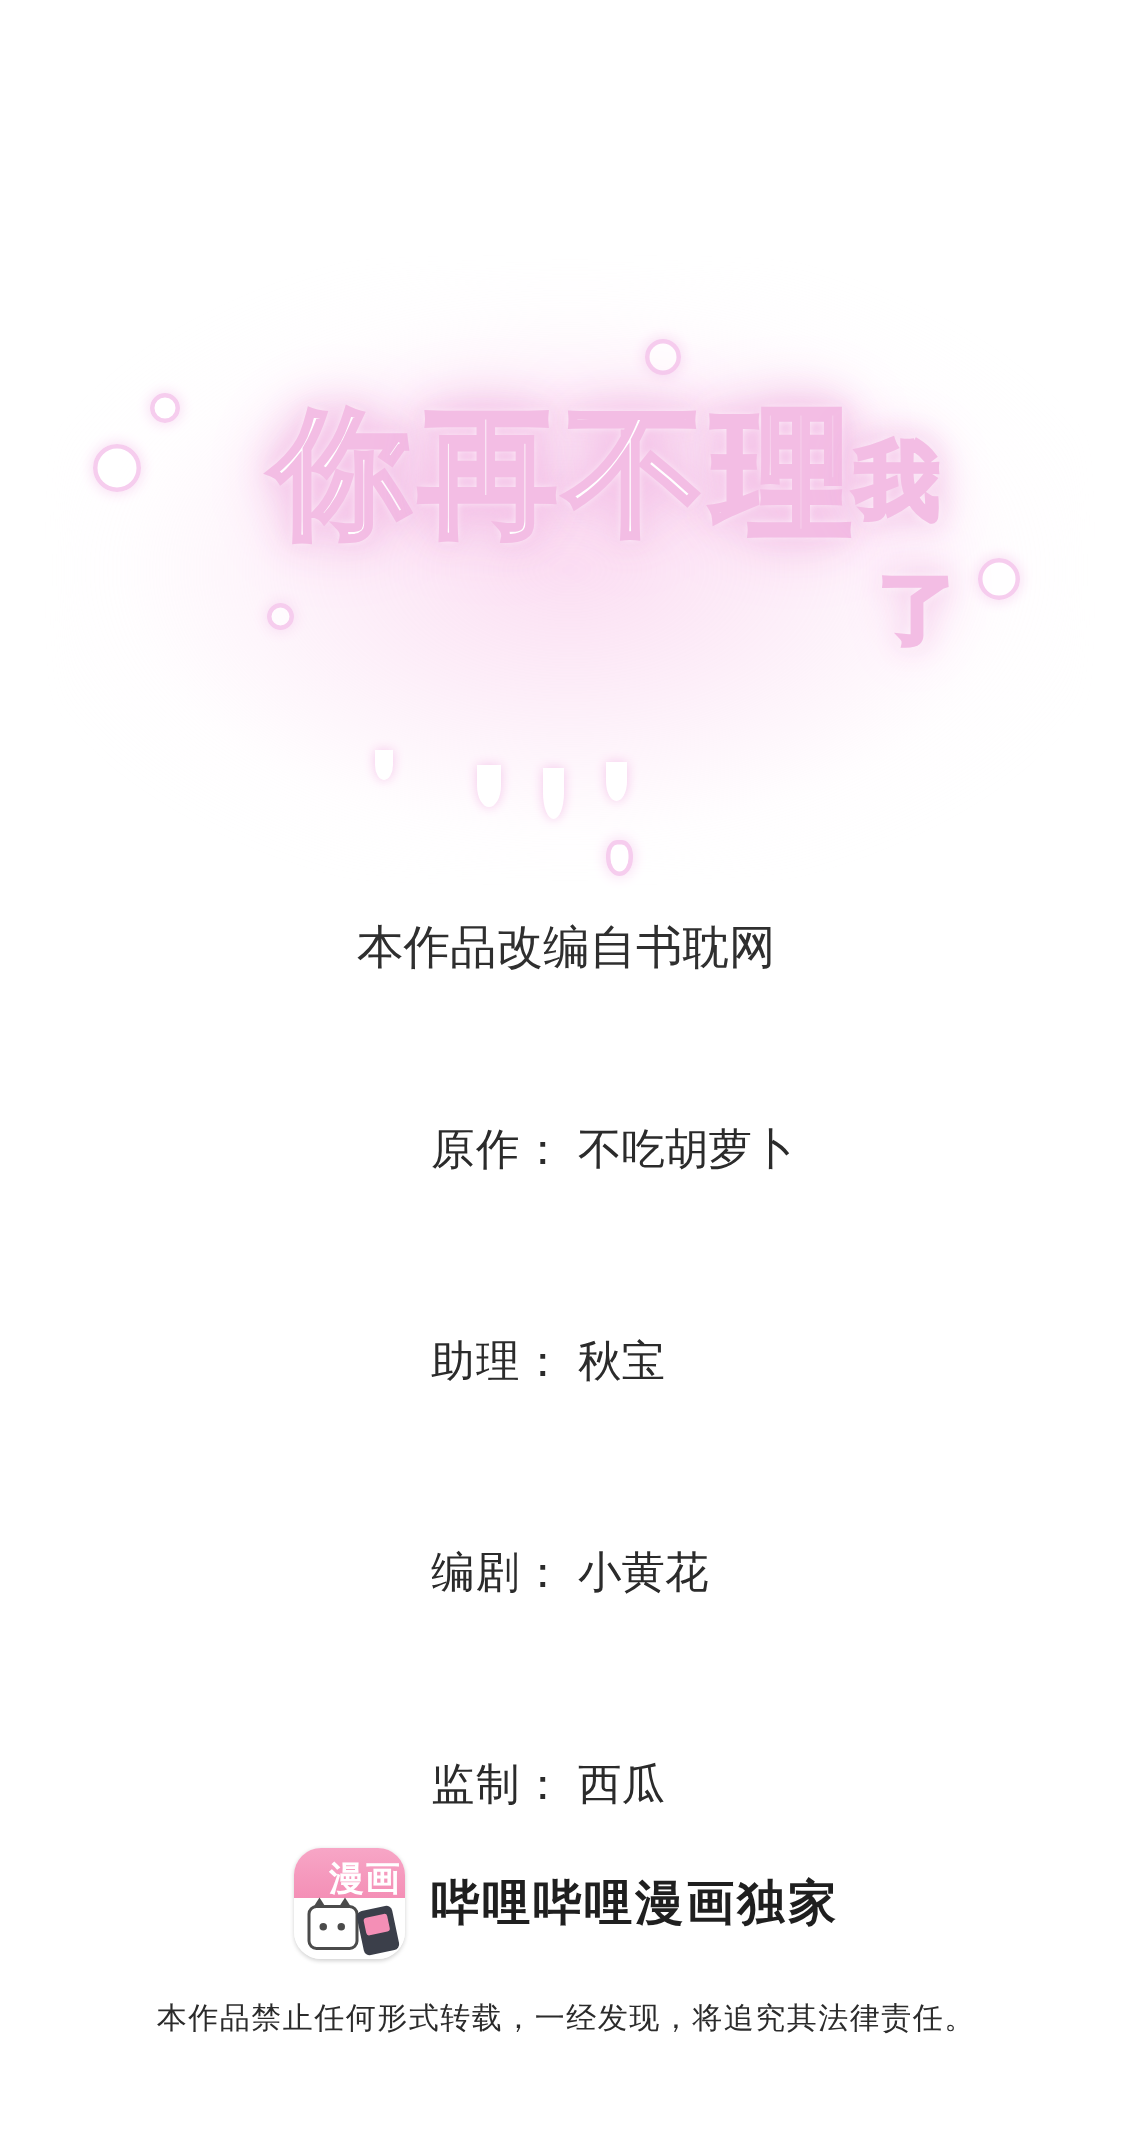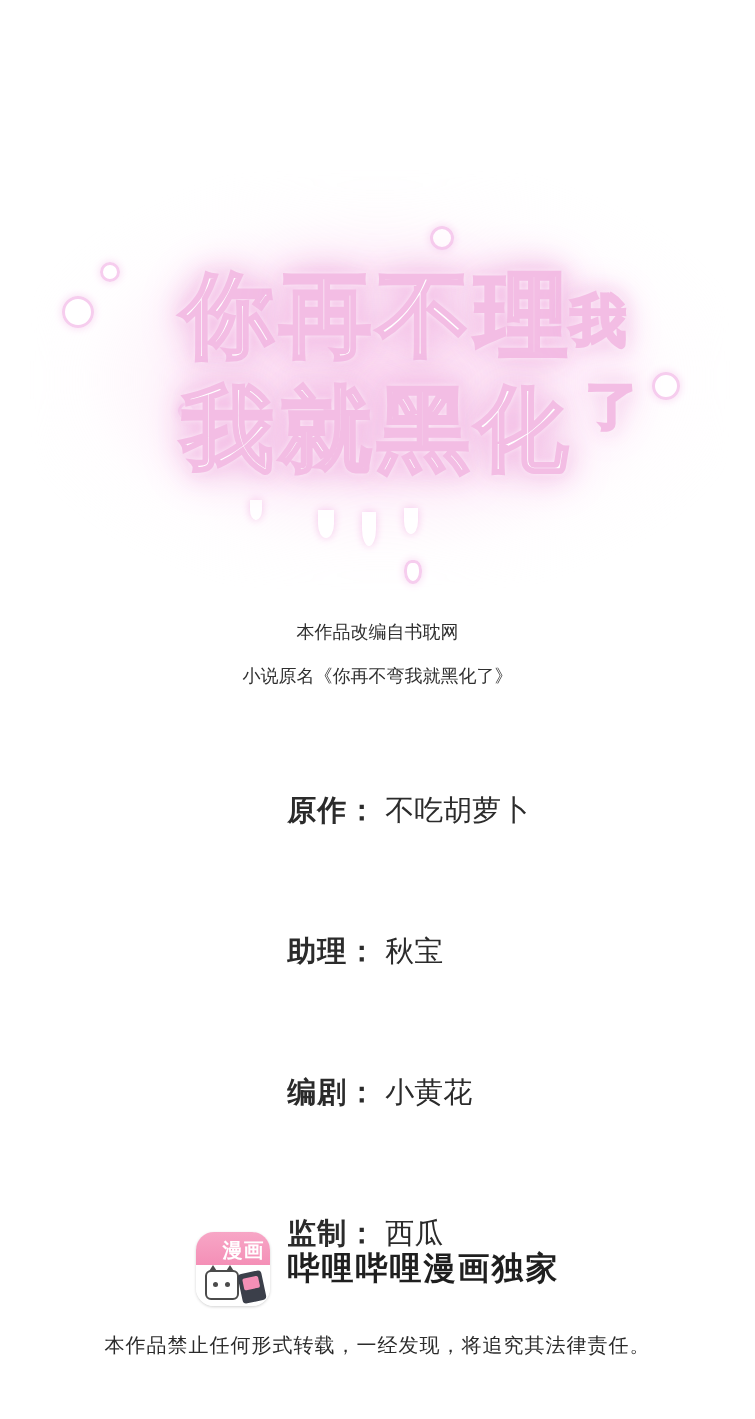--- a/index.html
+++ b/index.html
@@ -98,39 +98,38 @@
     border-radius: 0 0 50% 50%;
   }
 
   
   .credits {
     margin-top: 10px;
     text-align: center;
   }
   .source-line {
     font-family: "DejaVu Sans", sans-serif;
-    font-size: 18px;
+    font-size: 31px;
     line-height: 44px;
     color: #2f2f2f;
   }
   .staff {
     margin-top: 42px;
     padding-left: 232px;
     text-align: left;
   }
   .staff-row {
     font-family: "DejaVu Sans", sans-serif;
     font-size: 29px;
     line-height: 47px;
     color: #2b2b2b;
     white-space: pre;
   }
   .staff-role {
     letter-spacing: 1px;
-    font-weight: bold;
   }
   .staff-name {
     margin-left: 8px;
   }
 
   
   .footer {
     position: absolute;
     left: 0;
     bottom: 60px;
@@ -153,21 +152,21 @@
     box-shadow: 0 1px 3px rgba(0,0,0,0.18);
   }
   .brand-logo .logo-top-text {
     position: absolute;
     top: 5px;
     left: 0;
     width: 96px;
     text-align: center;
     font-family: "DejaVu Sans", sans-serif;
     font-weight: bold;
-    font-size: 20px;
+    font-size: 23px;
     color: #ffffff;
     letter-spacing: 1px;
   }
   .brand-logo .logo-face {
     position: absolute;
     bottom: 6px;
     left: 9px;
     width: 30px;
     height: 26px;
     background: #ffffff;
@@ -244,27 +243,25 @@
   <div class="drip" style="left:318px; top:510px; width:16px; height:28px;"></div>
   <div class="drip" style="left:362px; top:512px; width:14px; height:34px;"></div>
   <div class="drip" style="left:404px; top:508px; width:14px; height:26px;"></div>
   <div class="drip" style="left:250px; top:500px; width:12px; height:20px;"></div>
 
   <div class="title-line title-line-1">
     <span>你</span><span>再不理</span>
   </div>
   <div class="title-small-1">我</div>
 
-  <div class="title-line title-line-2">我就黑化</div>
   <div class="title-small-2">了</div>
 </div>
 
 <div class="credits">
   <div class="source-line">本作品改编自书耽网</div>
-  <div class="source-line">小说原名《你再不弯我就黑化了》</div>
 
   <div class="staff">
     <div class="staff-row">
       <span class="staff-role">原作：</span><span class="staff-name">不吃胡萝卜</span>
     </div>
     <div class="staff-row">
       <span class="staff-role">助理：</span><span class="staff-name">秋宝</span>
     </div>
     <div class="staff-row">
       <span class="staff-role">编剧：</span><span class="staff-name">小黄花</span>

